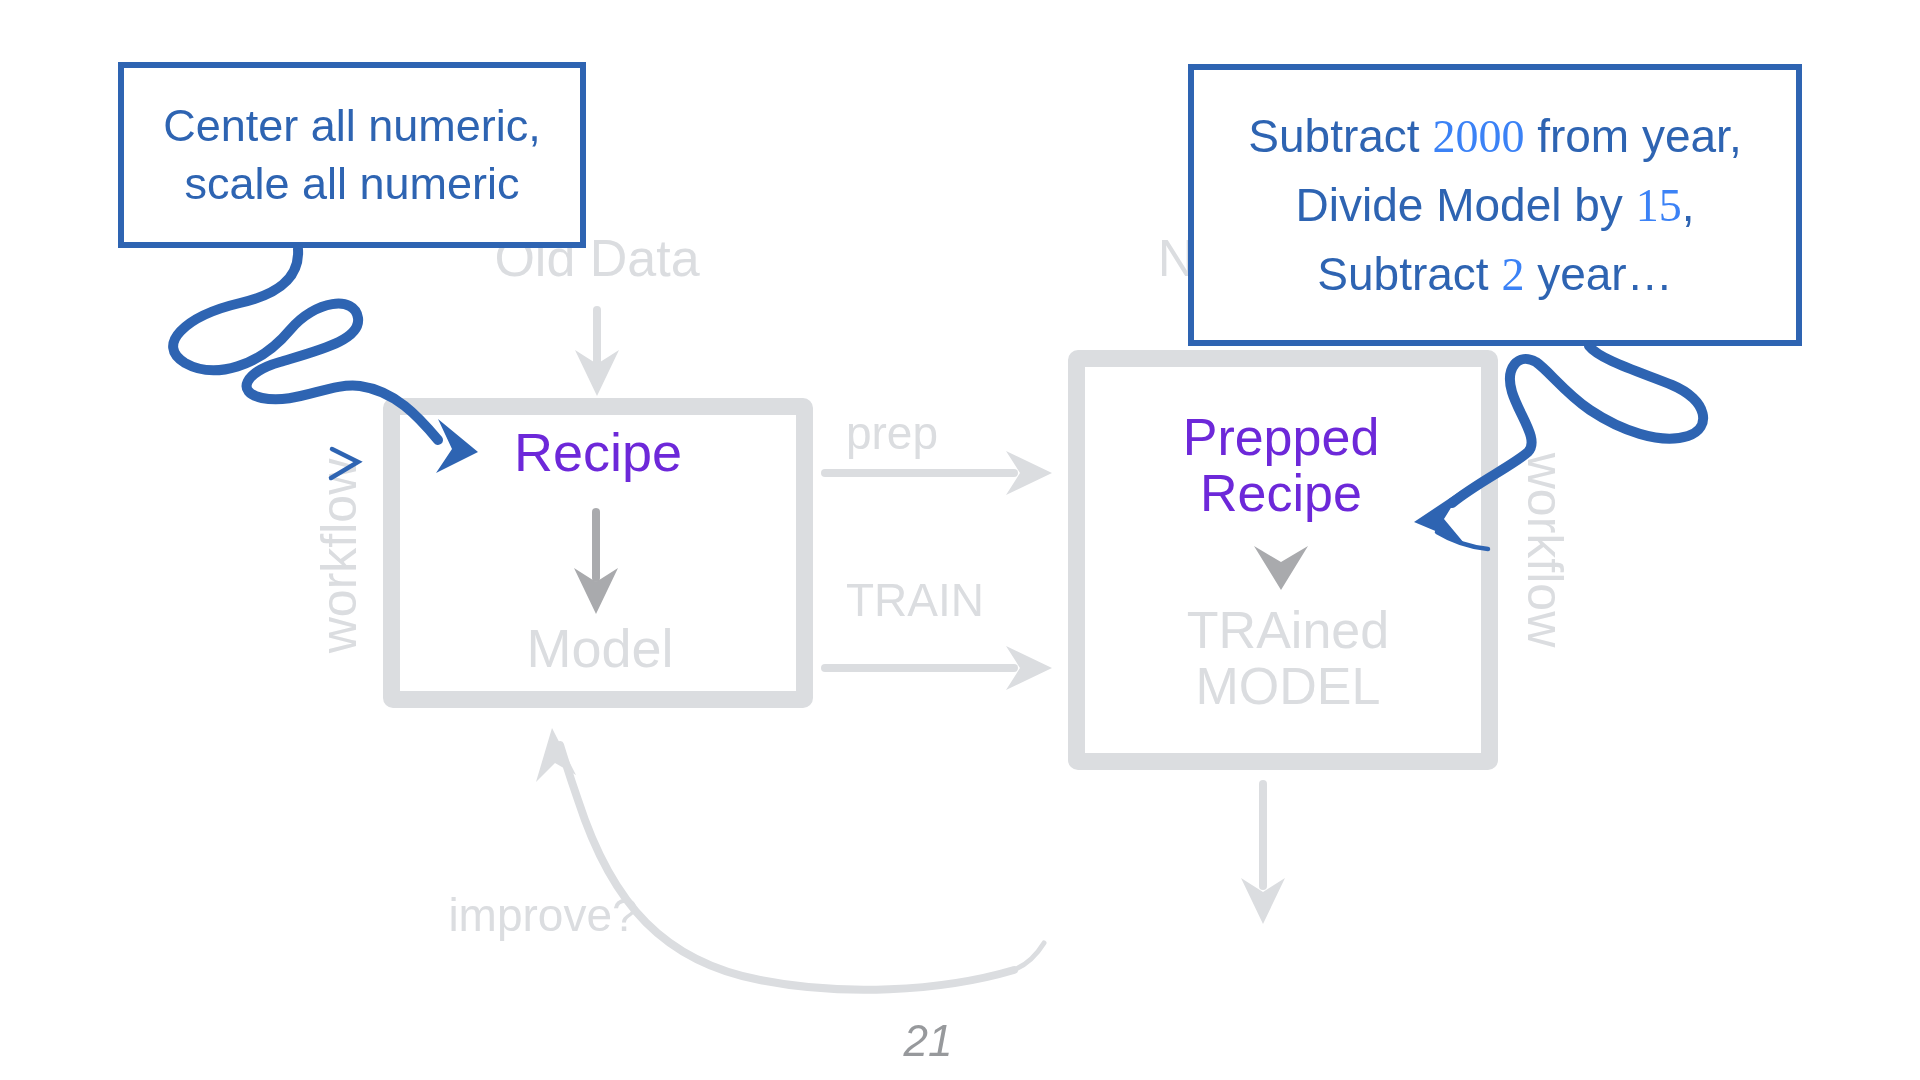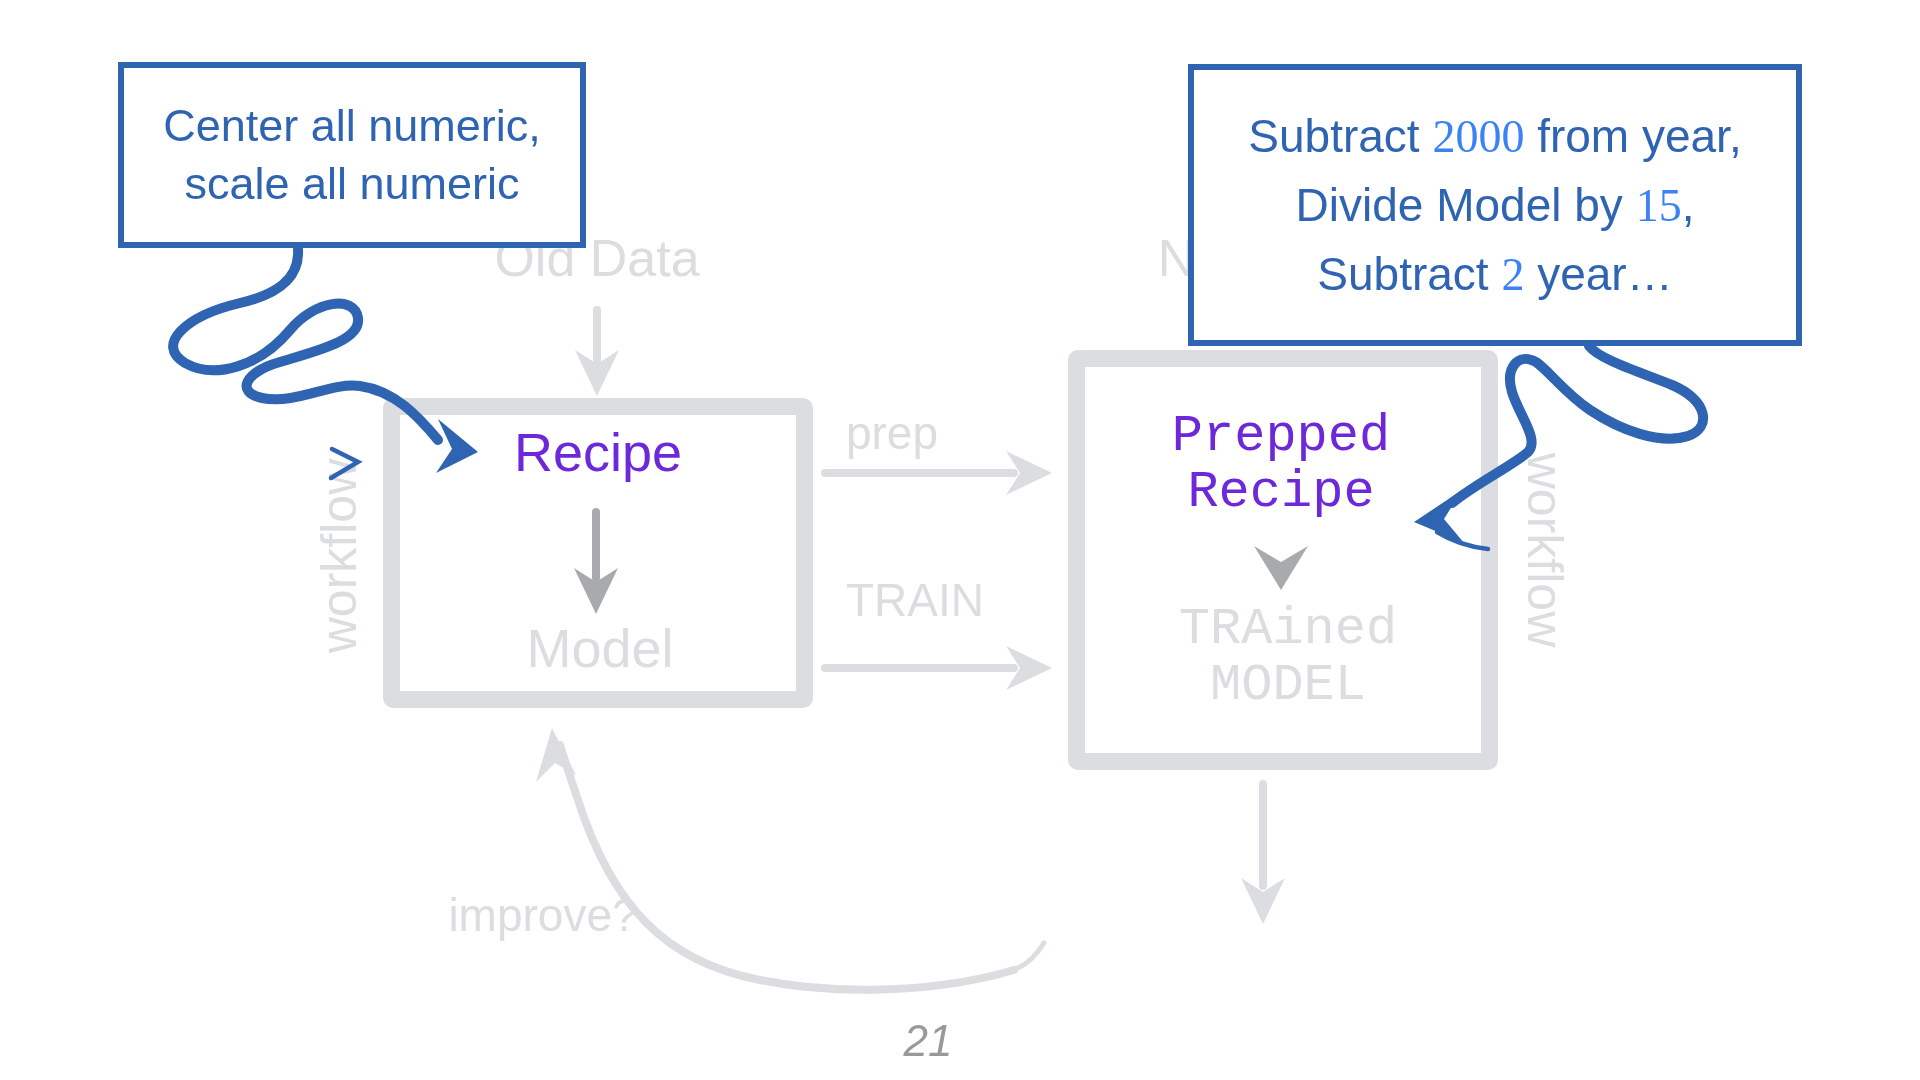--- a/index.html
+++ b/index.html
@@ -22,21 +22,21 @@
   .z1{z-index:1;} .z4{z-index:4;}
   .callout{
     position:absolute;background:#ffffff;border:6px solid #2E64B2;box-sizing:border-box;
     display:flex;flex-direction:column;justify-content:center;align-items:center;
     color:#2E64B2;z-index:3;
   }
   .callout .line{white-space:nowrap;}
   #callout-left{left:118px;top:62px;width:468px;height:186px;font-size:45px;line-height:58px;}
   #callout-right{left:1188px;top:64px;width:614px;height:282px;font-size:46px;line-height:68px;}
   .green{color:#3b82f6;font-family:Liberation Serif, serif;}
-  .stack{position:absolute;transform:translate(-50%,-50%);text-align:center;z-index:2;font-family:Liberation Mono, monospace;}
+  .stack{position:absolute;transform:translate(-50%,-50%);text-align:center;z-index:2;}
   .stack .line{line-height:56px;white-space:nowrap;}
   #page-num{position:absolute;transform:translate(-50%,-50%);left:928px;top:1041px;
     font-size:44px;color:#97999C;z-index:2;font-style:italic;}
   #predictions{letter-spacing:1px;}
 </style>
 </head>
 <body>
 
 <div id="stage">
 

